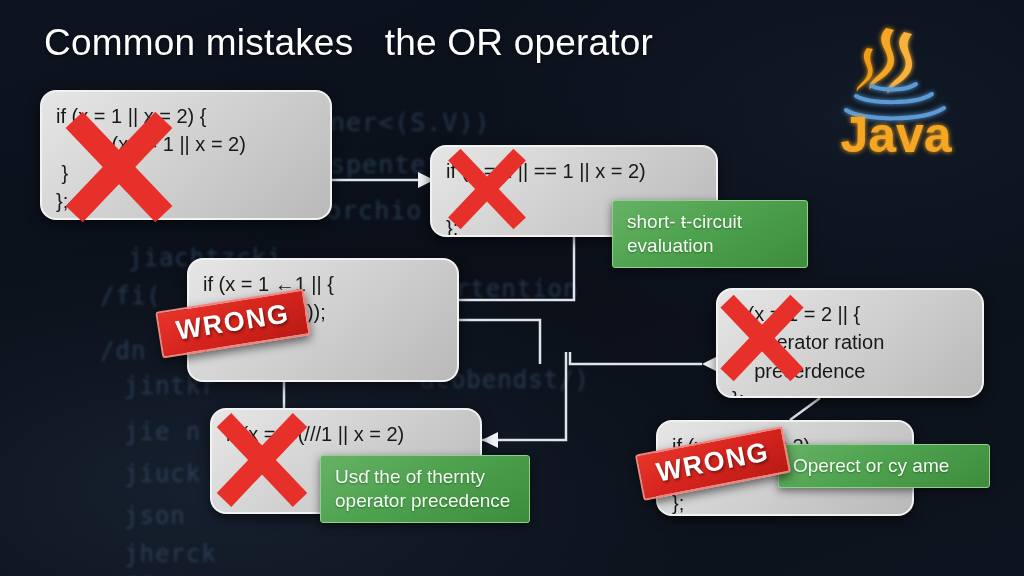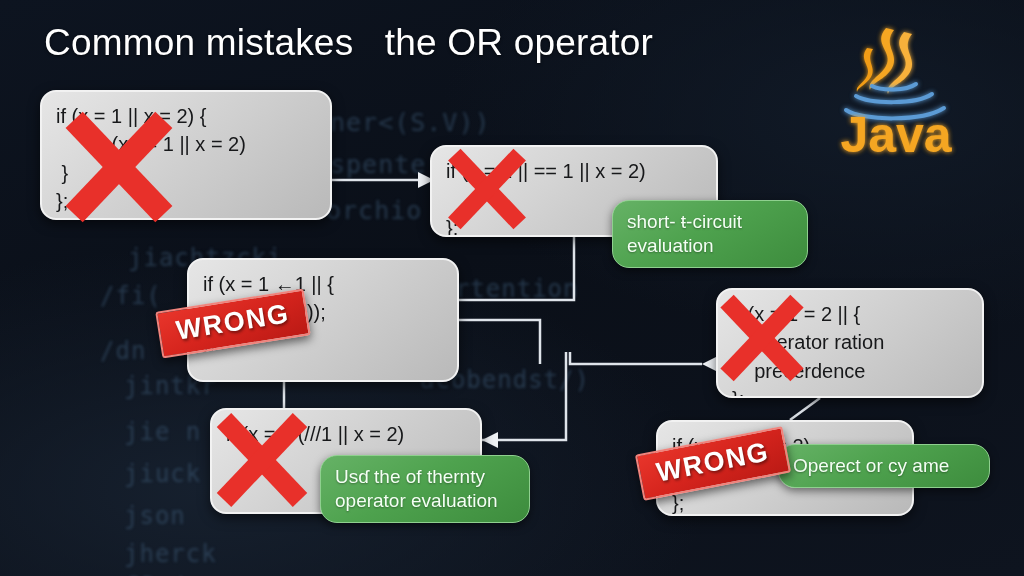--- a/index.html
+++ b/index.html
@@ -70,21 +70,21 @@
     line-height: 1.42;
     padding: 10px 14px;
     white-space: pre;
     overflow: hidden;
   }
   .codebox .ln { display: block; }
 
   
   .callout {
     position: absolute;
-    border-radius: 17px;
+    border-radius: 3px;
     background: linear-gradient(150deg, #66b266 0%, #4ea24e 45%, #3d8c3d 100%);
     border: 1px solid #8fd08f;
     box-shadow: 0 3px 9px rgba(0,0,0,.5);
     color: #f4fff4;
     font-size: 19px;
     line-height: 1.25;
     padding: 9px 14px;
     white-space: pre-line;
     text-shadow: 0 1px 2px rgba(0,0,0,.35);
   }
@@ -178,21 +178,21 @@
   <div class="codebox" id="cb0" style="left: 40px; top: 90px; width: 292px; height: 130px;"><span class="ln">if (x = 1 || x = 2) {</span><span class="ln">          (x == 1 || x = 2)</span><span class="ln"> }</span><span class="ln">};</span></div>
   <div class="codebox" id="cb1" style="left: 430px; top: 145px; width: 288px; height: 92px;"><span class="ln">if (x = 1 || == 1 || x = 2)</span><span class="ln">&nbsp;</span><span class="ln">};</span></div>
   <div class="codebox" id="cb2" style="left: 152px; top: 258px; width: 272px; height: 124px; margin-left: 35px;"><span class="ln">if (x = 1 ←1 || {</span><span class="ln">          iy = 2));</span><span class="ln">};</span></div>
   <div class="codebox" id="cb3" style="left: 716px; top: 288px; width: 268px; height: 110px;"><span class="ln">if (x = 1 = 2 || {</span><span class="ln">    operator ration</span><span class="ln">    precerdence</span><span class="ln">};</span></div>
   <div class="codebox" id="cb4" style="left: 210px; top: 408px; width: 272px; height: 106px;"><span class="ln">if (x = 1 (///1 || x = 2)</span><span class="ln">&nbsp;</span><span class="ln">};</span></div>
   <div class="codebox" id="cb5" style="left: 656px; top: 420px; width: 258px; height: 96px;"><span class="ln">if (x = 1 || x = 2)</span><span class="ln">&nbsp;</span><span class="ln">};</span></div>
 
   <div class="callout" id="co0" style="left: 612px; top: 200px; width: 196px;">short- ŧ-circuit
 evaluation</div>
   <div class="callout" id="co1" style="left: 320px; top: 455px; width: 210px;">Usɗ the of thernty
-operator evaluation</div>
+operator precedence</div>
   <div class="callout" id="co2" style="left: 778px; top: 444px; width: 212px;">Operect or cy ame</div>
 
   <div class="xmark" id="xm0" style="left: 60px; top: 108px;">
       <svg width="118" height="118" viewBox="0 0 100 100">
         <g stroke="#e8302a" stroke-width="20" stroke-linecap="butt">
           <line x1="12" y1="10" x2="88" y2="90"></line>
           <line x1="88" y1="10" x2="12" y2="90"></line>
         </g>
       </svg>
     </div>

